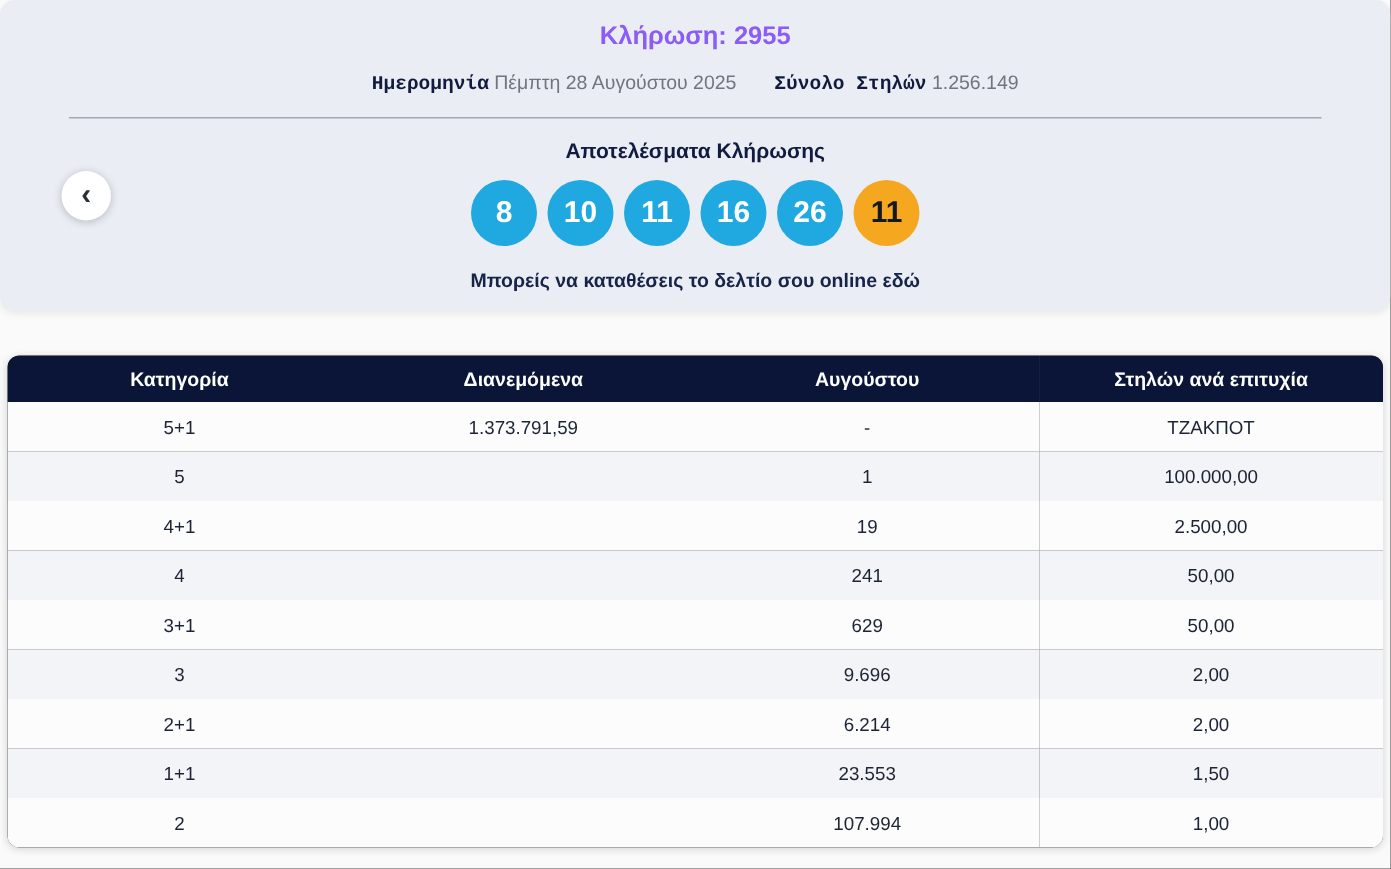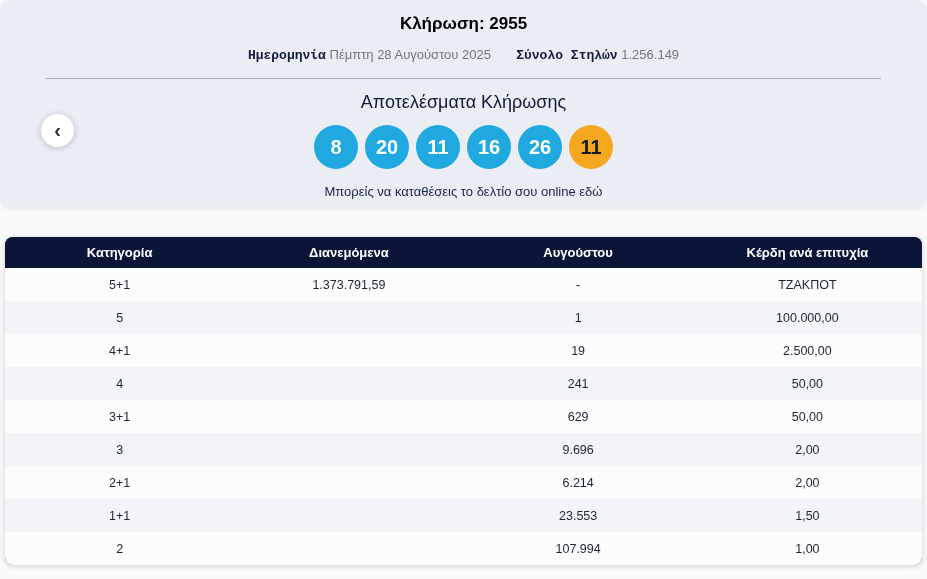--- a/index.html
+++ b/index.html
@@ -16,62 +16,62 @@
     height:207px;
     background:#eaedf4;
     border-radius:10px;
     box-shadow:0 2px 5px rgba(0,0,0,.07);
     text-align:center;
   }
   .panel-title {
     padding-top:14px;
     font-size:17px;
     font-weight:bold;
-    color:#000000;
+    color:#8b5cf6;
   }
   .meta-line {
     margin-top:13px;
     font-size:13px;
     color:#70757f;
   }
   .meta-line .lbl {
     font-weight:bold;
     color:#101b3e;
     font-family:Liberation Mono, monospace;
   }
   .meta-sep { display:inline-block; width:18px; }
   .divider {
     height:1px;
     background:#a5a9b1;
     margin:15px 46px 0 46px;
   }
   .results-title {
     margin-top:13px;
-    font-size:18px;
-    font-weight:normal;
+    font-size:14px;
+    font-weight:bold;
     color:#101b3e;
   }
   .numbers-row {
     display:flex;
     justify-content:center;
     gap:7px;
     margin-top:12px;
   }
   .ball {
     width:44px; height:44px;
     border-radius:50%;
     display:flex; align-items:center; justify-content:center;
     font-size:20px; font-weight:bold;
   }
   .ball.blue   { background:#1fa9e0; color:#ffffff; }
   .ball.orange { background:#f5a81f; color:#16181f; }
   .link-line {
     margin-top:15px;
     font-size:13px;
-    font-weight:normal;
+    font-weight:bold;
     color:#16244a;
     cursor:pointer;
   }
   .prev-btn {
     position:absolute;
     left:41px; top:114px;
     width:33px; height:33px;
     border-radius:50%;
     background:#ffffff;
     border:none;
@@ -126,42 +126,42 @@
     <span class="lbl">Σύνολο Στηλών</span>
     <span>1.256.149</span>
   </div>
 
   <div class="divider"></div>
 
   <div class="results-title">Αποτελέσματα Κλήρωσης</div>
 
   <div class="numbers-row">
       <div class="ball blue">8</div>
-      <div class="ball blue">20</div>
+      <div class="ball blue">10</div>
       <div class="ball blue">11</div>
       <div class="ball blue">16</div>
       <div class="ball blue">26</div>
       <div class="ball orange">11</div>
     </div>
 
   <div class="link-line">Μπορείς να καταθέσεις το δελτίο σου online εδώ</div>
 
   <button class="prev-btn">
     <span class="chev">‹</span>
   </button>
 </div>
 
 <div class="table-card">
   <table>
     <thead>
       <tr>
           <th>Κατηγορία</th>
           <th>Διανεμόμενα</th>
           <th>Αυγούστου</th>
-          <th>Κέρδη ανά επιτυχία</th>
+          <th>Στηλών ανά επιτυχία</th>
         </tr>
     </thead>
     <tbody>
         <tr>
           <td>5+1</td>
           <td>1.373.791,59</td>
           <td>-</td>
           <td>ΤΖΑΚΠΟΤ</td>
         </tr>
         <tr>

